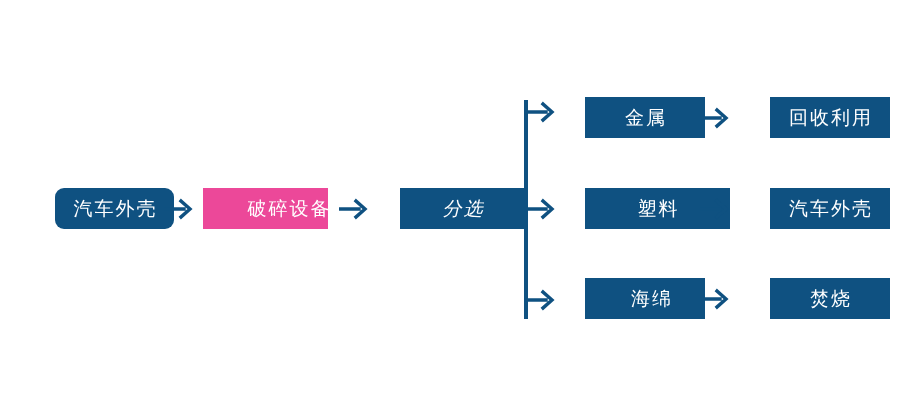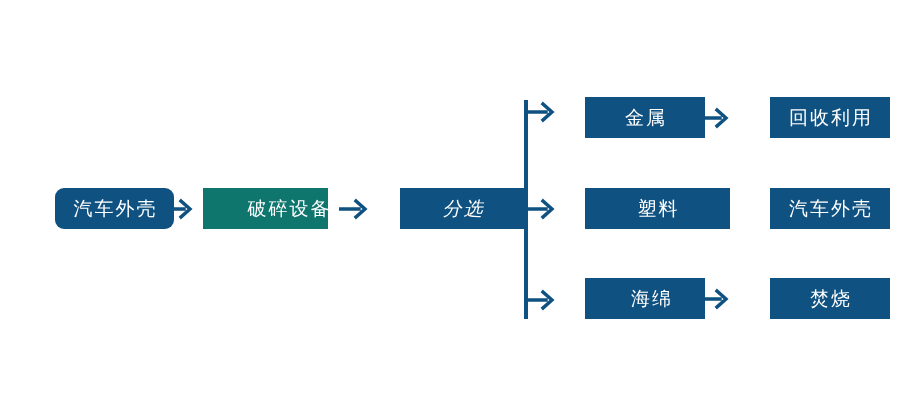--- a/index.html
+++ b/index.html
@@ -27,21 +27,21 @@
     justify-content: center;
     color: #ffffff;
     font-size: 19px;
     letter-spacing: 2px;
     line-height: 1;
     white-space: nowrap;
     box-sizing: border-box;
     padding-left: 2px;
   }
   .node.blue  { background: #0f5181; margin-left: 22px; }
-  .node.red   { background: #0f766e; padding-left: 48px; }
+  .node.red   { background: #ec4899; padding-left: 48px; }
 
   .arrow {
     position: absolute;
     color: #0f5181;
     font-size: 26px;
     line-height: 1;
     display: flex;
     align-items: center;
     justify-content: center;
     font-family: "DejaVu Sans", "Liberation Sans", sans-serif;

